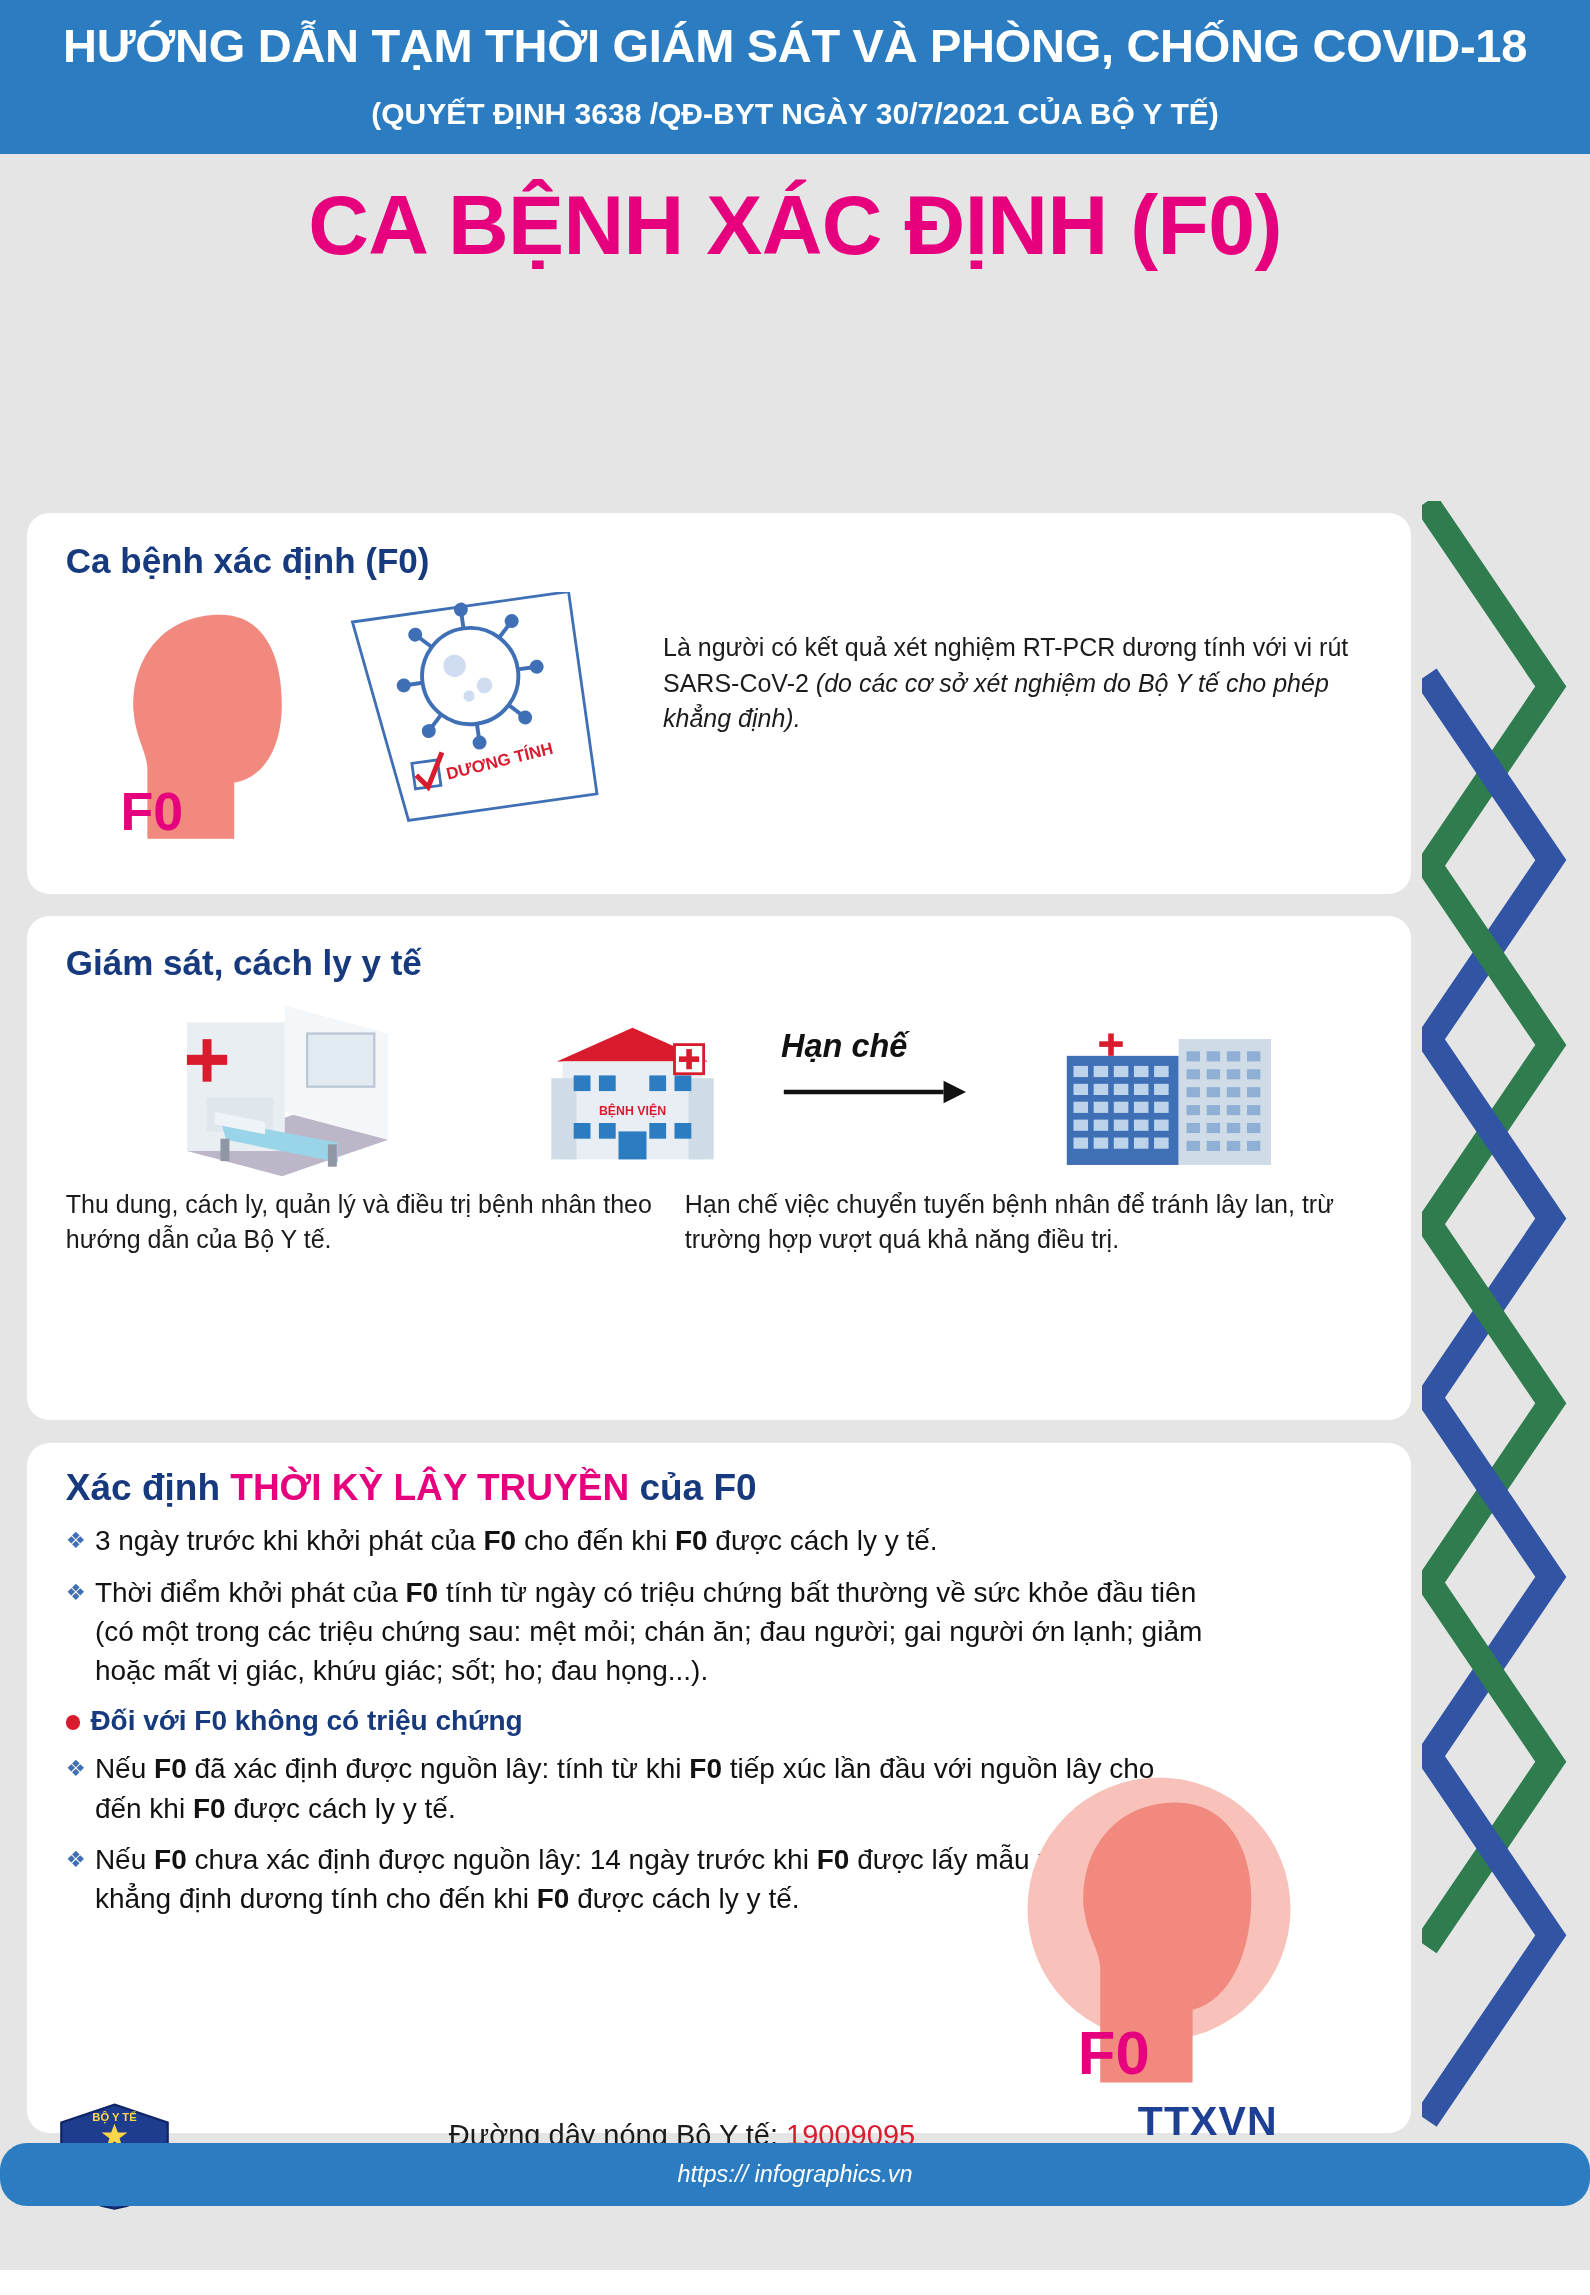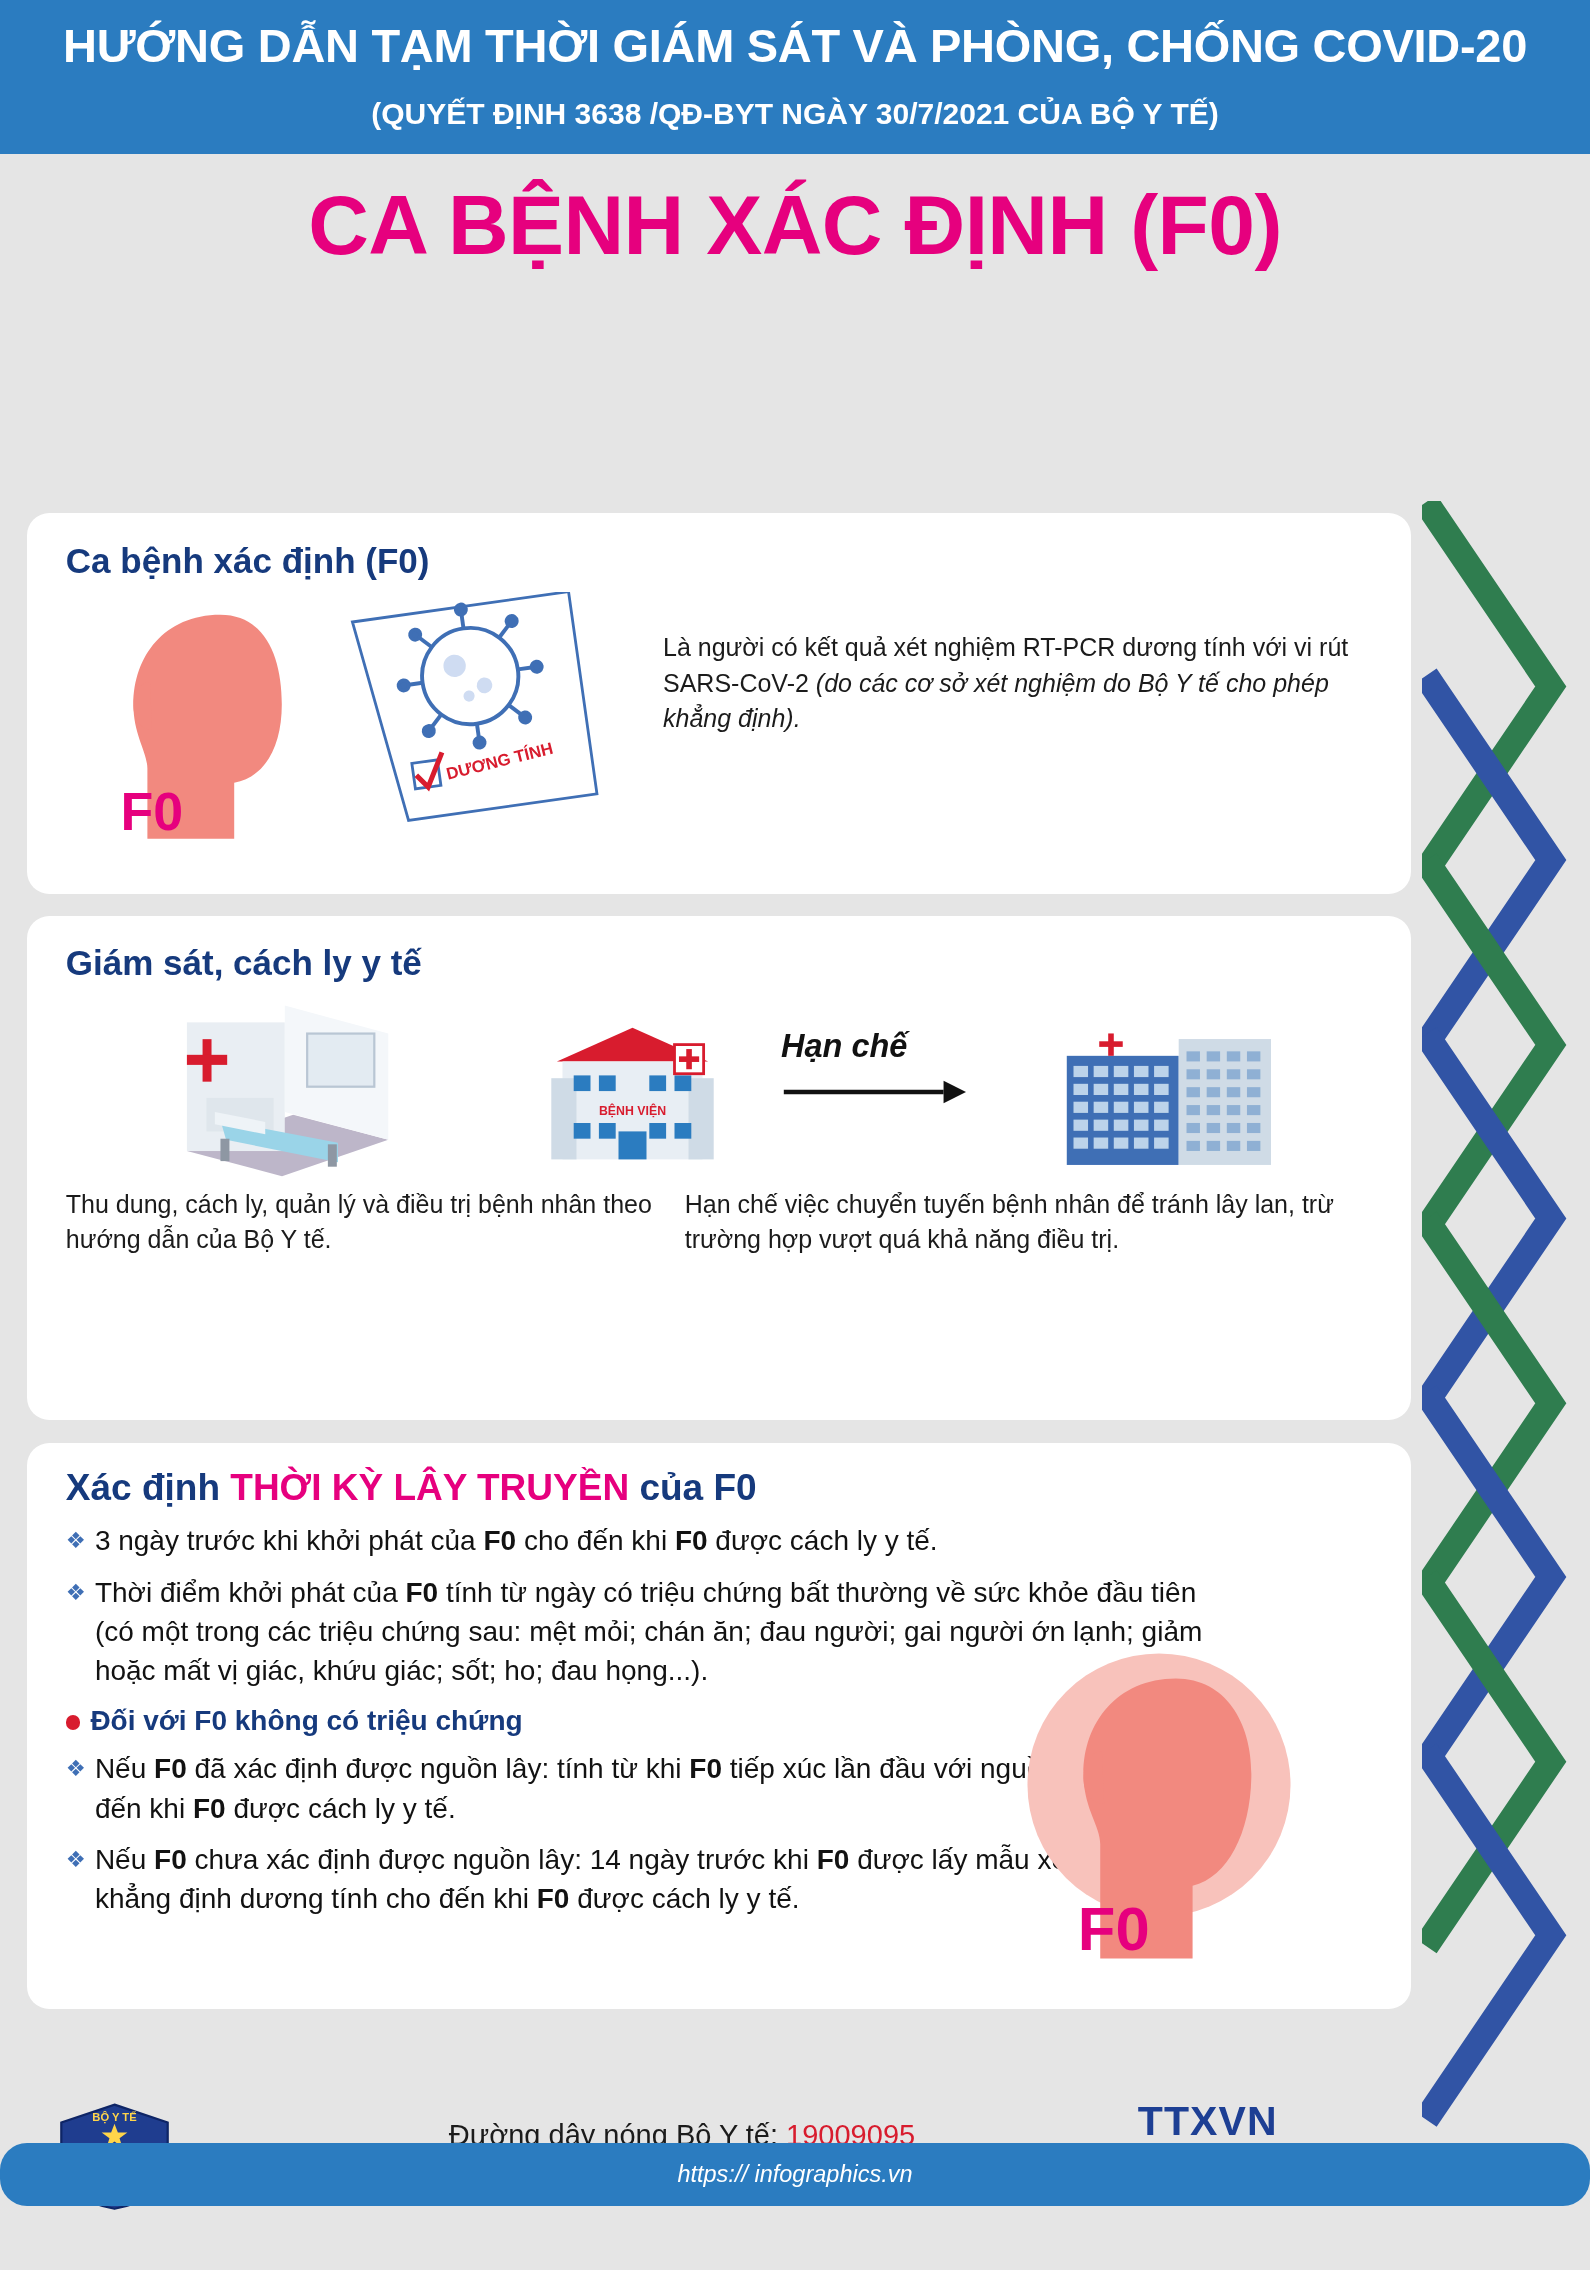--- a/index.html
+++ b/index.html
@@ -97,21 +97,21 @@
   
   #card2 { left: 27px; top: 762px; width: 1384px; height: 504px; padding: 22.4px 31px; }
   #card2 .card-title { margin: 4.5px 0 0 7.8px; }
   #card2 .c2arts { position: relative; height: 185px; margin-top: 17px; }
   #card2 .c2texts { display: flex; margin-top: 2px; }
   #card2 .c2texts > div { }
   #card2 .t-left { width: 594px; padding-left: 7.8px; }
   #card2 .t-right { flex: 1; padding-left: 25px; }
 
   
-  #card3 { left: 27px; top: 1289px; width: 1384px; height: 566px; padding: 21px 31px; }
+  #card3 { left: 27px; top: 1289px; width: 1384px; height: 690px; padding: 21px 31px; }
   #card3 .card-title { font-size: 37px; margin: 3.4px 0 0 7.8px; }
   .pink { color: #e6007e; }
   .navy { color: #163a7d; }
 
   .bullet-head {
     display: flex;
     align-items: flex-start;
     margin: 14.6px 0 3.4px 7.8px;
     font-size: 28px;
     font-weight: bold;
@@ -184,21 +184,21 @@
   .ttxvn .main {
     font-size: 41px; font-weight: bold; color: #1d3f94; letter-spacing: 1.1px;
     font-family: "Liberation Sans", sans-serif;
   }
   .ttxvn .sub { font-size: 15.7px; font-weight: bold; color: #1d3f94; margin-top: 1.1px; }
 </style>
 </head>
 <body>
 
 <div class="header">
-  <div class="header-title">HƯỚNG DẪN TẠM THỜI GIÁM SÁT VÀ PHÒNG, CHỐNG COVID-20</div>
+  <div class="header-title">HƯỚNG DẪN TẠM THỜI GIÁM SÁT VÀ PHÒNG, CHỐNG COVID-18</div>
   <div class="header-sub">(QUYẾT ĐỊNH 3638 /QĐ-BYT NGÀY 30/7/2021 CỦA BỘ Y TẾ)</div>
 </div>
 
 <div class="page-body">
 
   <div class="big-title">CA BỆNH XÁC ĐỊNH (F0)</div>
 
   <svg class="chevrons" viewBox="0 0 300 3060">
     <polyline points="20,20 230,330 20,640" fill="none" stroke="#2f7d4f" stroke-width="46" stroke-linecap="square"></polyline>
     <polyline points="20,330 230,640 20,950" fill="none" stroke="#3154a5" stroke-width="46" stroke-linecap="square"></polyline>

